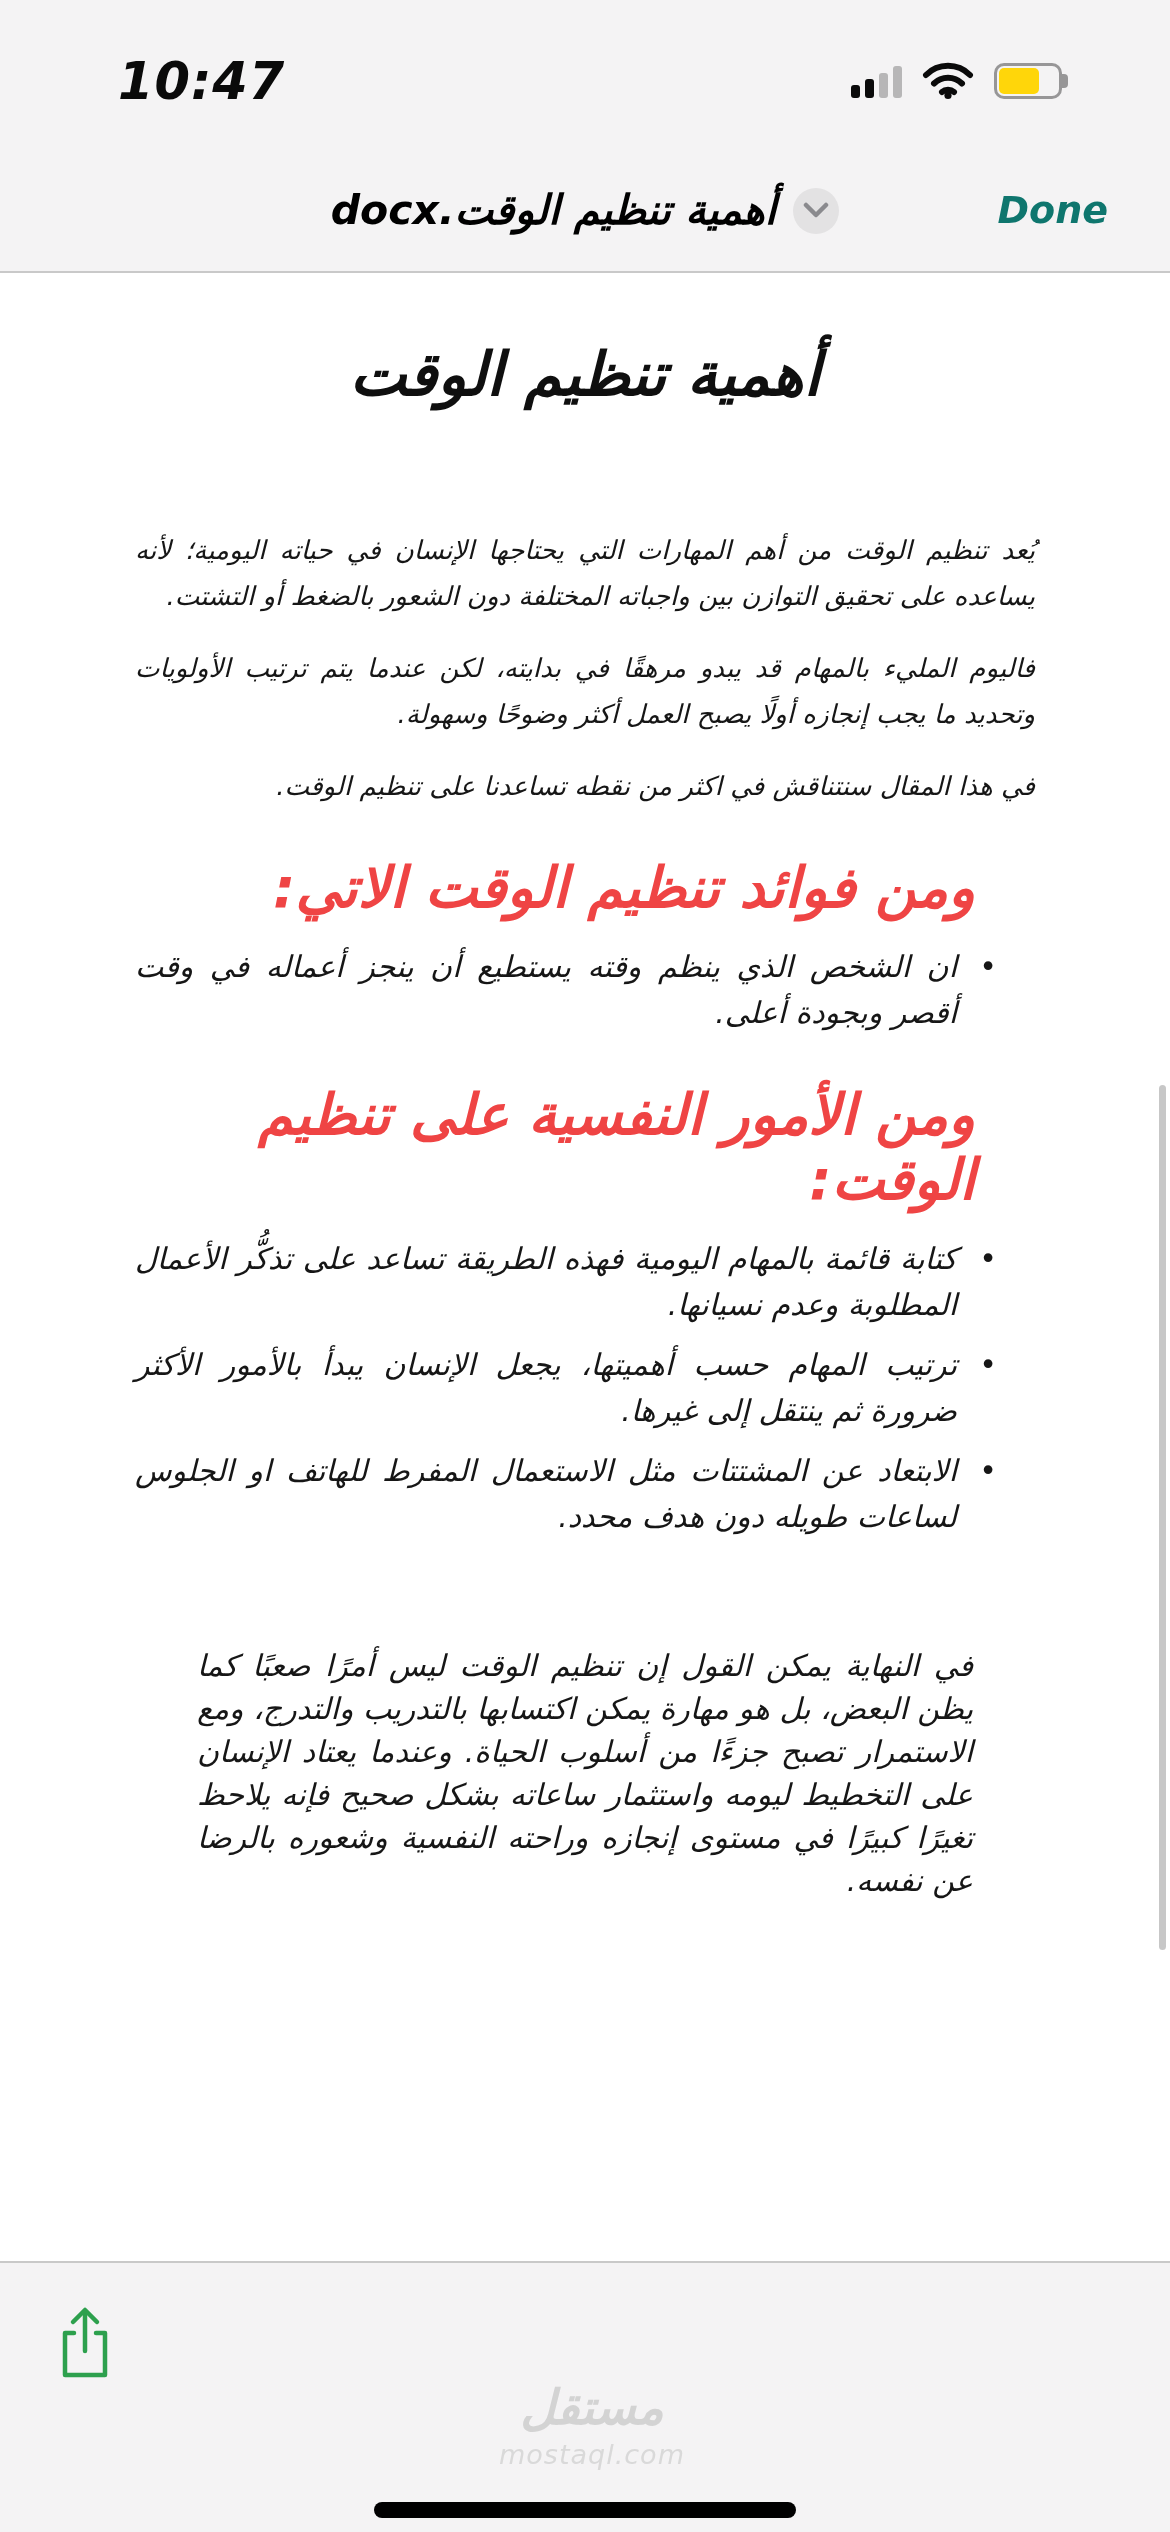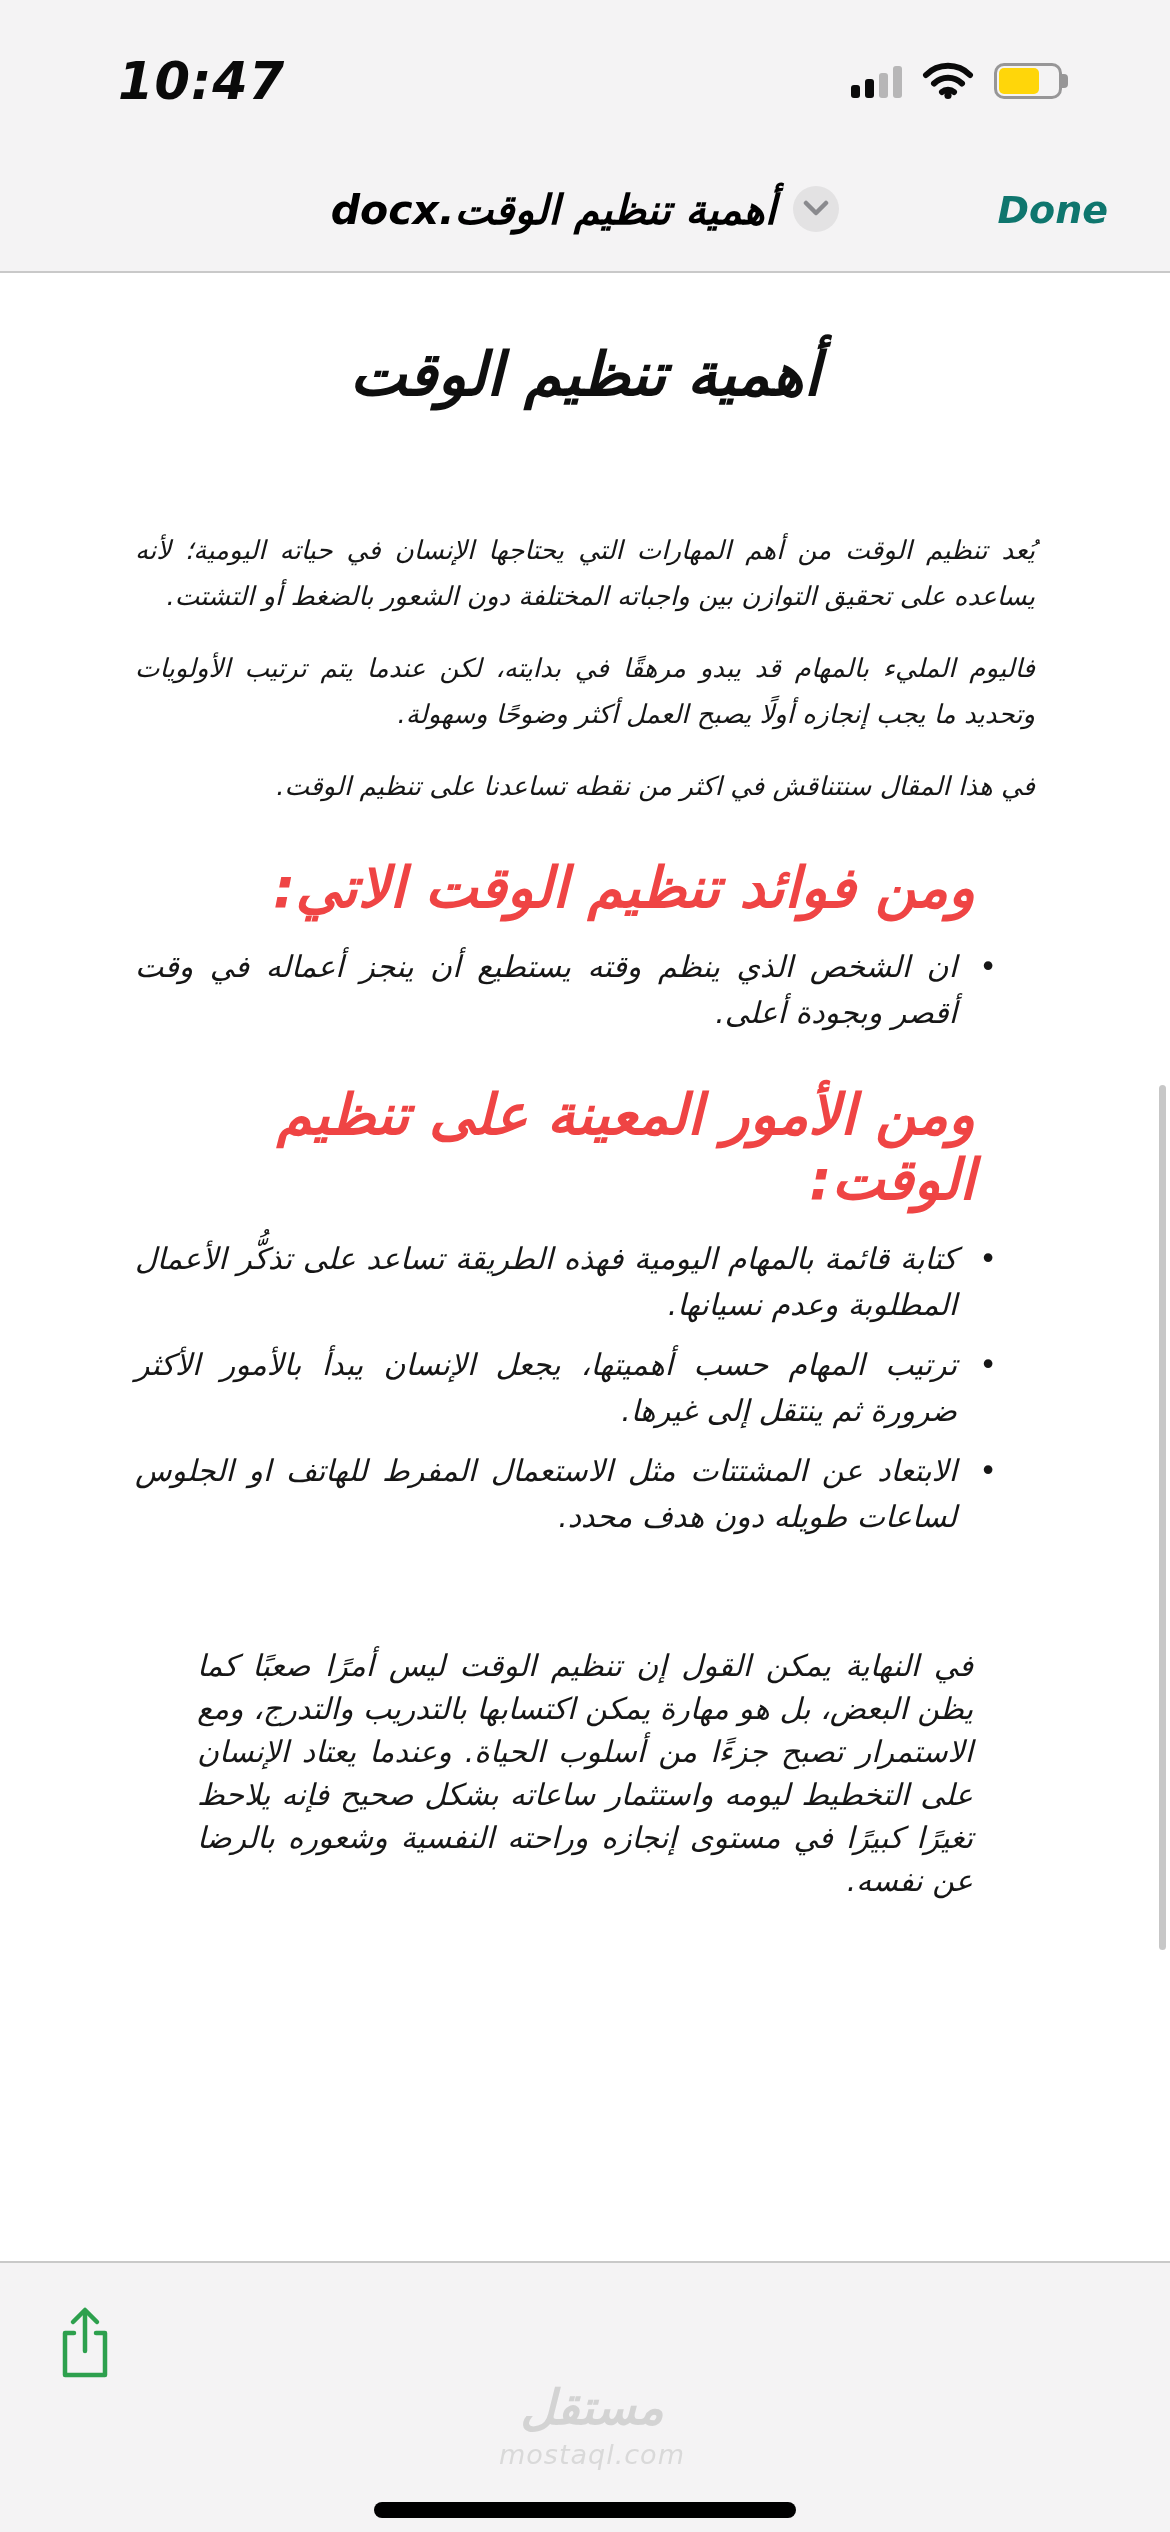--- a/index.html
+++ b/index.html
@@ -21,21 +21,21 @@
   .cell-bars .b1 { height:13px; } .cell-bars .b2 { height:19px; }
   .cell-bars .b3 { height:25px; } .cell-bars .b4 { height:32px; }
   .cell-bars .dim { background:rgba(0,0,0,0.25); }
   .wifi svg, .chevron-circle svg, .share-btn svg { display:block; }
   .battery { position:relative; width:76px; height:36px; }
   .battery .shell { position:absolute; left:0; top:0; width:68px; height:36px; border:3px solid rgba(0,0,0,0.38); border-radius:10px; }
   .battery .fill { position:absolute; left:5px; top:5px; height:26px; width:40px; border-radius:5px; background:#ffd60a; }
   .battery .nub { position:absolute; right:2px; top:11px; width:6px; height:14px; background:rgba(0,0,0,0.38); border-radius:0 4px 4px 0; }
 
   .nav-bar { height:123px; position:relative; display:flex; align-items:center; }
-  .nav-title-group { position:absolute; left:0; right:0; display:flex; justify-content:center; align-items:flex-start; gap:17px; }
+  .nav-title-group { position:absolute; left:0; right:0; display:flex; justify-content:center; align-items:flex-end; gap:17px; }
   .file-name { font-size:41px; font-weight:600; color:#000; direction:rtl; unicode-bidi:plaintext; }
   .chevron-circle { width:46px; height:46px; border-radius:50%; background:#e3e2e3; display:flex; align-items:center; justify-content:center; }
   .done { position:absolute; right:62px; font-size:38px; font-weight:700; color:#0f766e; cursor:pointer; }
 
   
   .doc { flex:1 1 auto; background:#ffffff; direction:rtl; padding:66px 135px 0 135px; overflow:hidden; }
   .doc-title { font-size:60px; font-weight:800; text-align:center; color:#0f0f0f; margin-bottom:118px; }
   .doc p.body { font-size:26px; line-height:46px; color:#161616; text-align:justify; margin-bottom:26px; }
   h2.sec { font-size:56px; font-weight:800; color:#ef4444; margin:46px 60px 24px 0; }
   ul.blist { list-style:none; padding-right:36px; margin-bottom:6px; }
@@ -102,21 +102,21 @@
 
     <p class="body">يُعد تنظيم الوقت من أهم المهارات التي يحتاجها الإنسان في حياته اليومية؛ لأنه يساعده على تحقيق التوازن بين واجباته المختلفة دون الشعور بالضغط أو التشتت.</p>
     <p class="body">فاليوم المليء بالمهام قد يبدو مرهقًا في بدايته، لكن عندما يتم ترتيب الأولويات وتحديد ما يجب إنجازه أولًا يصبح العمل أكثر وضوحًا وسهولة.</p>
     <p class="body">في هذا المقال سنتناقش في اكثر من نقطه تساعدنا على تنظيم الوقت.</p>
 
     <h2 class="sec">ومن فوائد تنظيم الوقت الاتي:</h2>
     <ul class="blist">
       <li>ان الشخص الذي ينظم وقته يستطيع أن ينجز أعماله في وقت أقصر وبجودة أعلى.</li>
     </ul>
 
-    <h2 class="sec">ومن الأمور المعينة على تنظيم الوقت:</h2>
+    <h2 class="sec">ومن الأمور النفسية على تنظيم الوقت:</h2>
     <ul class="blist">
       <li>كتابة قائمة بالمهام اليومية فهذه الطريقة تساعد على تذكُّر الأعمال المطلوبة وعدم نسيانها.</li>
       <li>ترتيب المهام حسب أهميتها، يجعل الإنسان يبدأ بالأمور الأكثر ضرورة ثم ينتقل إلى غيرها.</li>
       <li>الابتعاد عن المشتتات مثل الاستعمال المفرط للهاتف او الجلوس لساعات طويله دون هدف محدد.</li>
     </ul>
 
     <p class="closing">في النهاية يمكن القول إن تنظيم الوقت ليس أمرًا صعبًا كما يظن البعض، بل هو مهارة يمكن اكتسابها بالتدريب والتدرج، ومع الاستمرار تصبح جزءًا من أسلوب الحياة. وعندما يعتاد الإنسان على التخطيط ليومه واستثمار ساعاته بشكل صحيح فإنه يلاحظ تغيرًا كبيرًا في مستوى إنجازه وراحته النفسية وشعوره بالرضا عن نفسه.</p>
   </div>
 
   <div class="scrollbar"></div>

